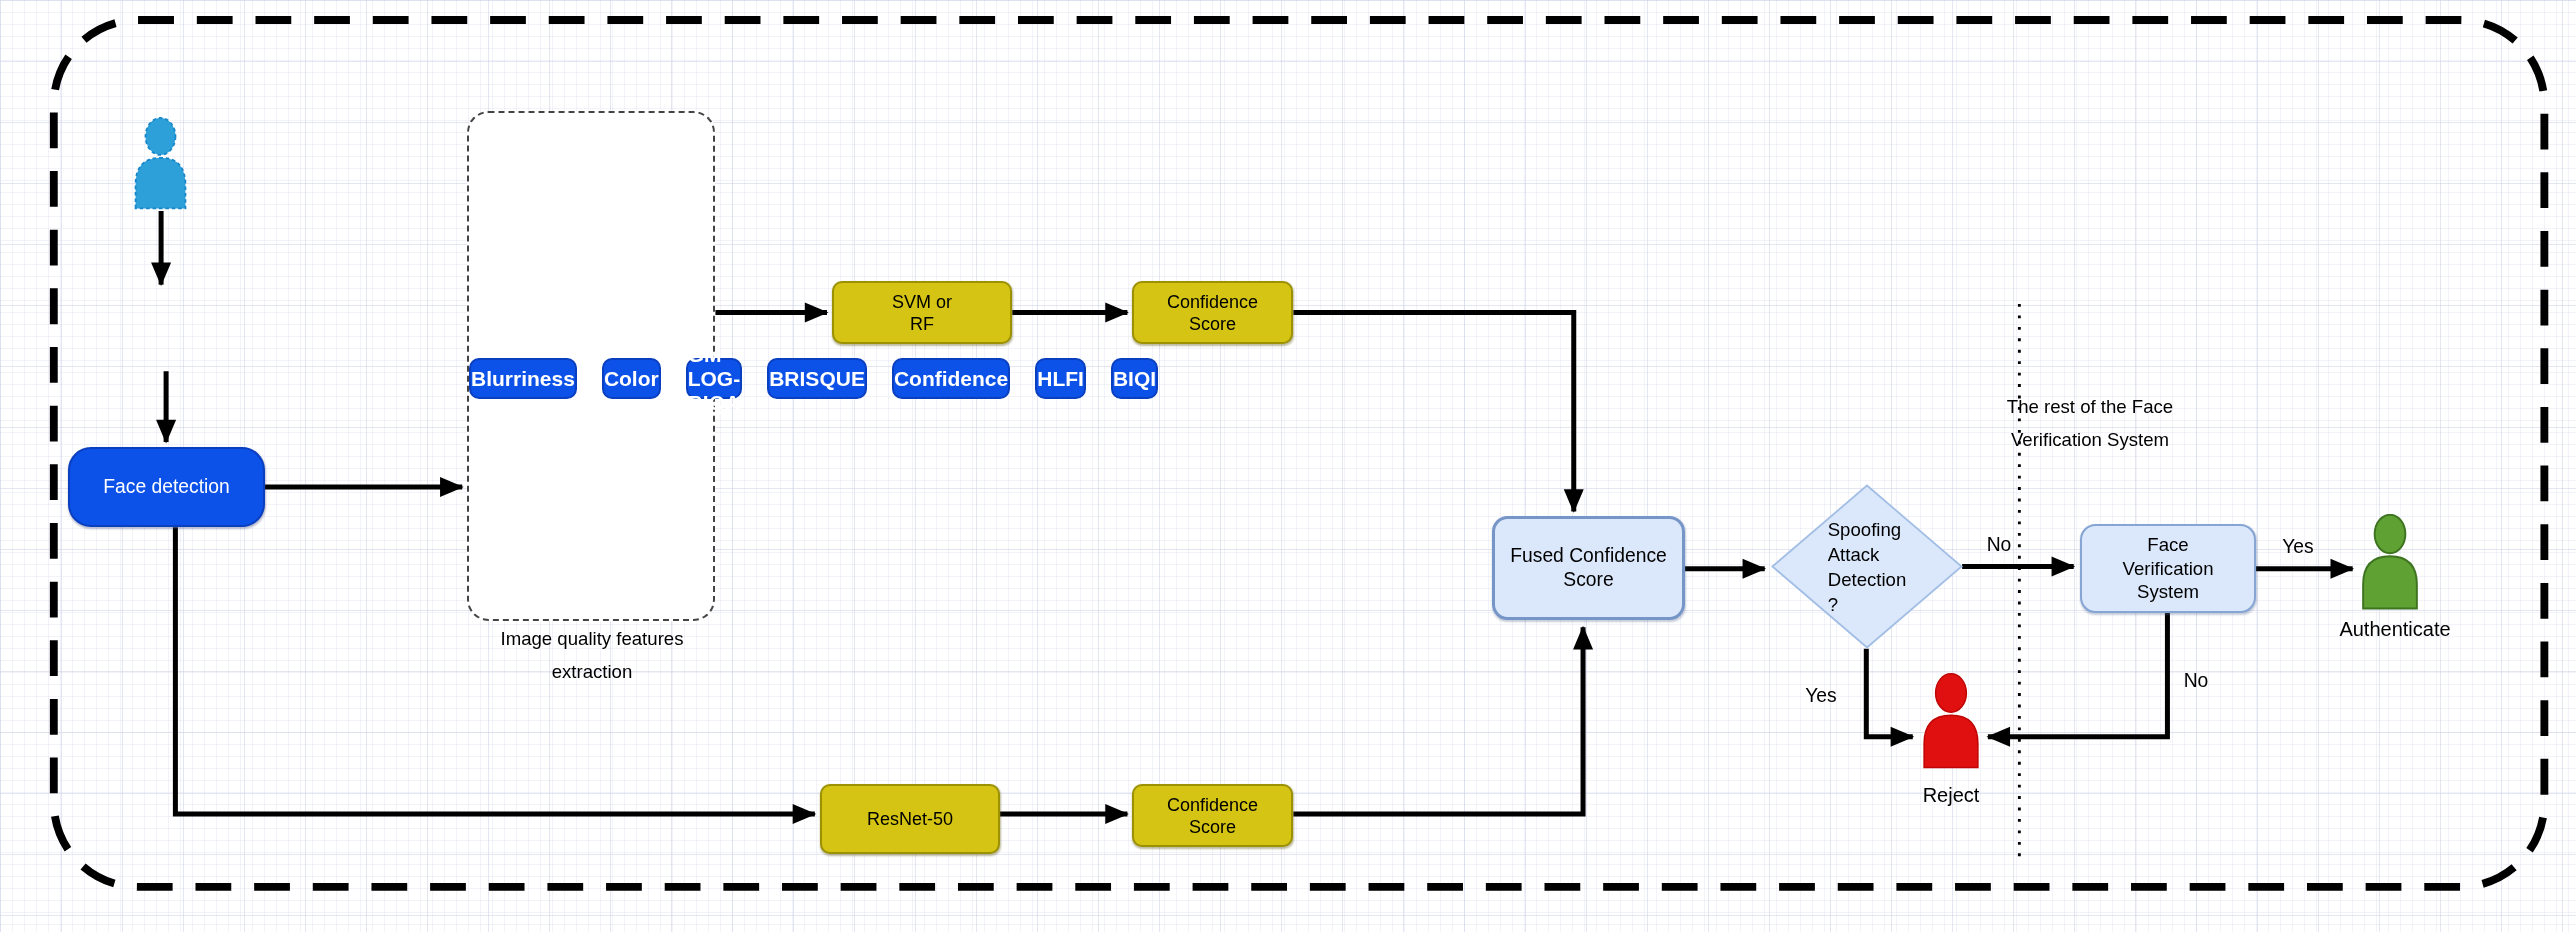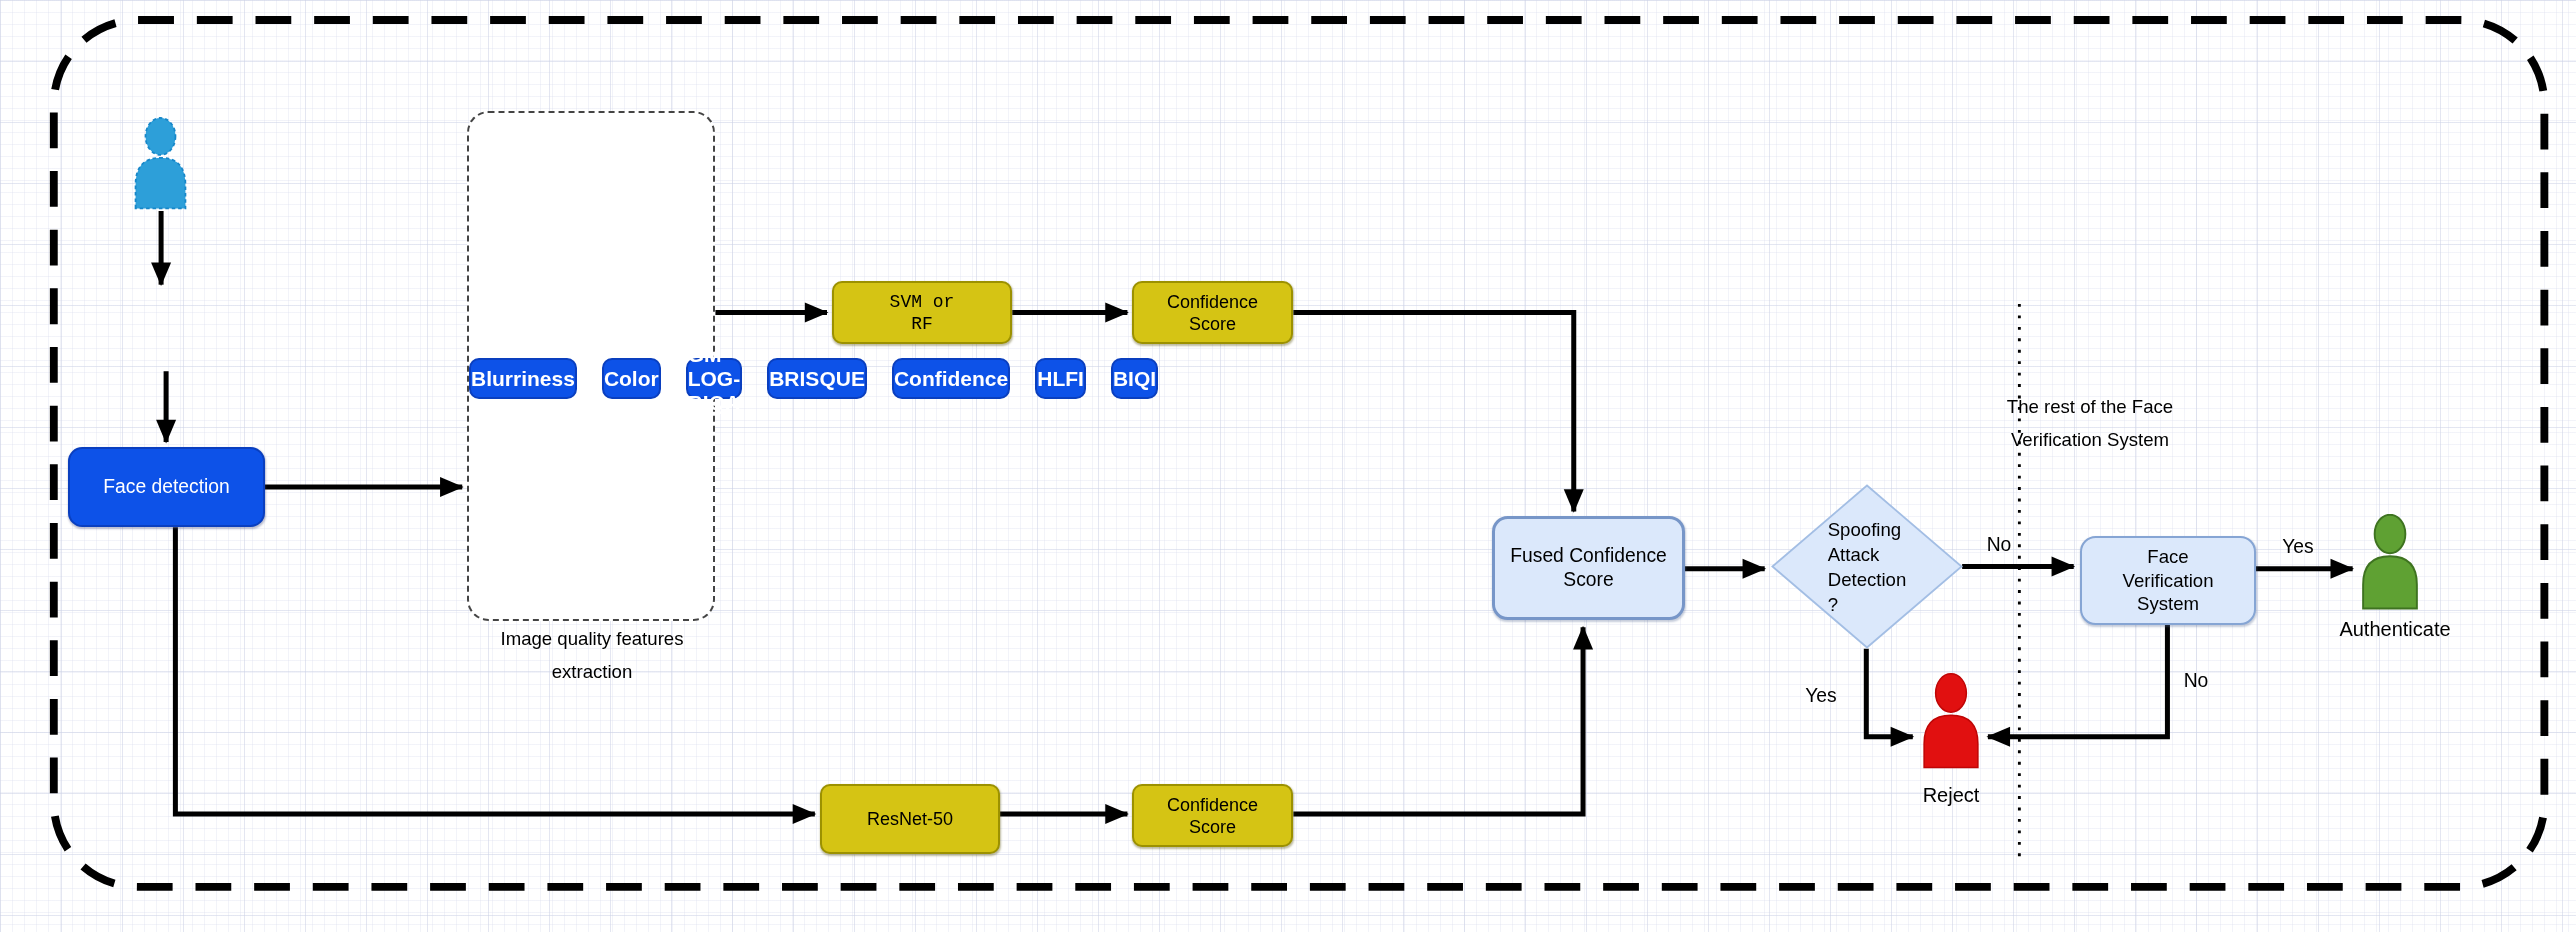--- a/index.html
+++ b/index.html
@@ -70,35 +70,35 @@
   </svg>
 
   <div class="person" style="left:132px;top:117px;">
     <svg width="57" height="93" viewBox="0 0 80 130">
       <ellipse cx="40" cy="27" rx="21" ry="26" fill="#2d9fd9" stroke="#1787c9" stroke-width="2.5" stroke-dasharray="5 4"></ellipse>
       <path d="M5,128 L5,95 Q5,57 40,57 Q75,57 75,95 L75,128 Z" fill="#2d9fd9" stroke="#1787c9" stroke-width="2.5" stroke-dasharray="5 4"></path>
     </svg>
   </div>
 
 
-  <div class="node node-blue" style="left:68px;top:447px;width:197px;height:80px;">Face detection</div>
+  <div class="node node-blue" style="left:68px;top:447px;width:197px;height:80px;border-radius:23px;">Face detection</div>
 
   <div class="iq-container" style="left:467px;top:111px;width:248px;height:510px;">
     <div class="fbox">Blurriness</div>
     <div class="fbox">Color</div>
     <div class="fbox">GM-LOG-BIQA</div>
     <div class="fbox">BRISQUE</div>
     <div class="fbox">Confidence</div>
     <div class="fbox">HLFI</div>
     <div class="fbox">BIQI</div>
   </div>
   <div class="lbl" style="left:592px;top:655px;width:258px;font-size:18.6px;">Image quality features
 extraction</div>
 
-  <div class="node node-yellow" style="left:832px;top:281px;width:180px;height:63px;font-family:Liberation Mono, monospace;">SVM or
+  <div class="node node-yellow" style="left:832px;top:281px;width:180px;height:63px;">SVM or
 RF</div>
 
   <div class="node node-yellow" style="left:1132px;top:281px;width:161px;height:63px;">Confidence
 Score</div>
 
   <div class="node node-yellow" style="left:820px;top:784px;width:180px;height:70px;">ResNet-50</div>
 
   <div class="node node-yellow" style="left:1132px;top:784px;width:161px;height:63px;">Confidence
 Score</div>
 
@@ -111,21 +111,21 @@
     </svg>
     <div class="diamond-text">Spoofing
 Attack
 Detection
 ?</div>
   </div>
 
   <div class="lbl" style="left:2090px;top:423px;width:236px;font-size:18.6px;">The rest of the Face
 Verification System</div>
 
-  <div class="node node-light" style="left:2080px;top:524px;width:176px;height:89px;border-width:2.1px;border-color:#86a5d4;font-size:18.6px;line-height:23.6px;margin-top:12px;">Face
+  <div class="node node-light" style="left:2080px;top:524px;width:176px;height:89px;border-width:2.1px;border-color:#86a5d4;font-size:18.6px;line-height:23.6px;">Face
 Verification
 System</div>
 
   <div class="lbl" style="left:1999px;top:544px;">No</div>
   <div class="lbl" style="left:1821px;top:695px;">Yes</div>
   <div class="lbl" style="left:2298px;top:546px;">Yes</div>
   <div class="lbl" style="left:2196px;top:680px;">No</div>
 
   <div class="person" style="left:2359px;top:514px;">
     <svg width="62" height="96" viewBox="0 0 80 125">

